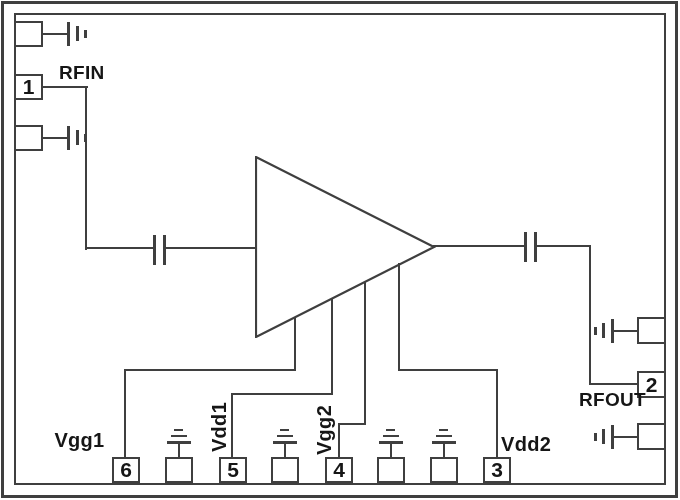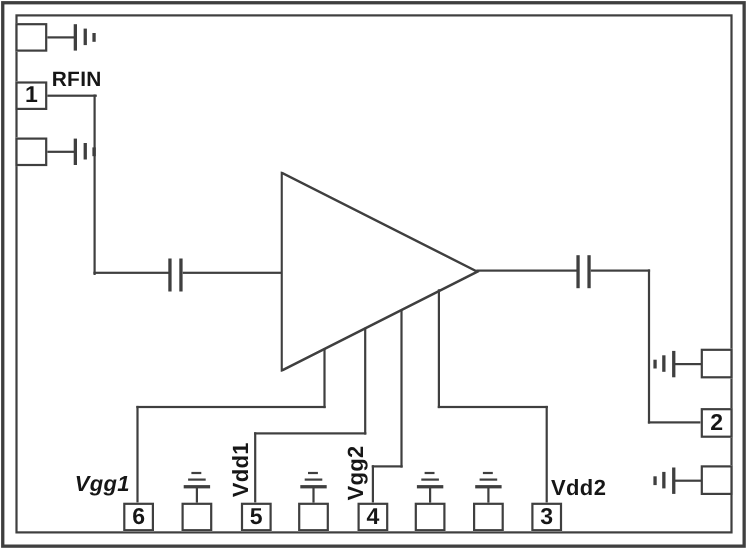--- a/index.html
+++ b/index.html
@@ -17,21 +17,21 @@
   .rect{position:absolute;background:transparent;}
   .outer{left:1px;top:1px;width:677px;height:497px;border:3px solid var(--line);}
   .inner{left:14px;top:13px;width:652px;height:472px;border:2px solid var(--line);}
   .wire{position:absolute;background:var(--line);}
   .pad{
     position:absolute;border:2px solid var(--line);background:var(--bg);
     display:flex;align-items:center;justify-content:center;
     font-size:21px;font-weight:bold;color:var(--text);
   }
   .lbl{position:absolute;font-size:20px;font-weight:bold;letter-spacing:0.3px;white-space:nowrap;}
-  .lbl.rf{font-size:19px;}
+  .lbl.rf{font-size:19px;margin-left:12px;}
   .vlabel{
     position:absolute;width:50px;height:22px;display:flex;align-items:center;justify-content:center;
     transform:rotate(-90deg);font-size:20px;font-weight:bold;letter-spacing:0.3px;white-space:nowrap;
   }
   
   .gnd-up{position:absolute;width:26px;height:29px;}
   .gnd-up .b1{position:absolute;left:8px;top:1px;width:9px;height:2px;background:var(--line);}
   .gnd-up .b2{position:absolute;left:5px;top:7px;width:16px;height:2px;background:var(--line);}
   .gnd-up .b3{position:absolute;left:1px;top:13px;width:24px;height:3px;background:var(--line);}
   .gnd-up .stem{position:absolute;left:12px;top:15px;width:2px;height:14px;background:var(--line);}
@@ -102,20 +102,21 @@
   <div class="gnd-left" style="left:594px;top:318px;">
     <span class="line"></span>
       <span class="b1"></span>
       <span class="b2"></span>
       <span class="b3"></span>
   </div>
 
   <div class="pad" style="left:637px;top:371px;width:29px;height:27px;">
     <span>2</span>
   </div>
+  <div class="lbl rf" style="left:566px;top:389px;width:68px;text-align:right;">RFOUT</div>
 
   <div class="pad" style="left:637px;top:423px;width:29px;height:27px;"></div>
   <div class="gnd-left" style="left:594px;top:424px;">
     <span class="line"></span>
       <span class="b1"></span>
       <span class="b2"></span>
       <span class="b3"></span>
   </div>
 
   <div class="wire" style="left:124px;top:369px;width:2px;height:88px;"></div>
@@ -130,21 +131,21 @@
   <div class="wire" style="left:338px;top:423px;width:28px;height:2px;"></div>
   <div class="wire" style="left:364px;top:282px;width:2px;height:143px;"></div>
 
   <div class="wire" style="left:398px;top:263px;width:2px;height:108px;"></div>
   <div class="wire" style="left:398px;top:369px;width:100px;height:2px;"></div>
   <div class="wire" style="left:496px;top:369px;width:2px;height:88px;"></div>
 
   <div class="pad" style="left:112px;top:457px;width:28px;height:26px;">
     <span>6</span>
   </div>
-  <div class="lbl" style="left:68px;top:429px;width:55px;text-align:left;font-style:italic;">Vgg1</div>
+  <div class="lbl" style="left:52px;top:429px;width:55px;text-align:center;">Vgg1</div>
 
   <div class="pad" style="left:165px;top:457px;width:28px;height:26px;"></div>
   <div class="gnd-up" style="left:166px;top:428px;">
     <span class="b1"></span>
       <span class="b2"></span>
       <span class="b3"></span>
       <span class="stem"></span>
   </div>
 
   <div class="pad" style="left:219px;top:457px;width:28px;height:26px;">

